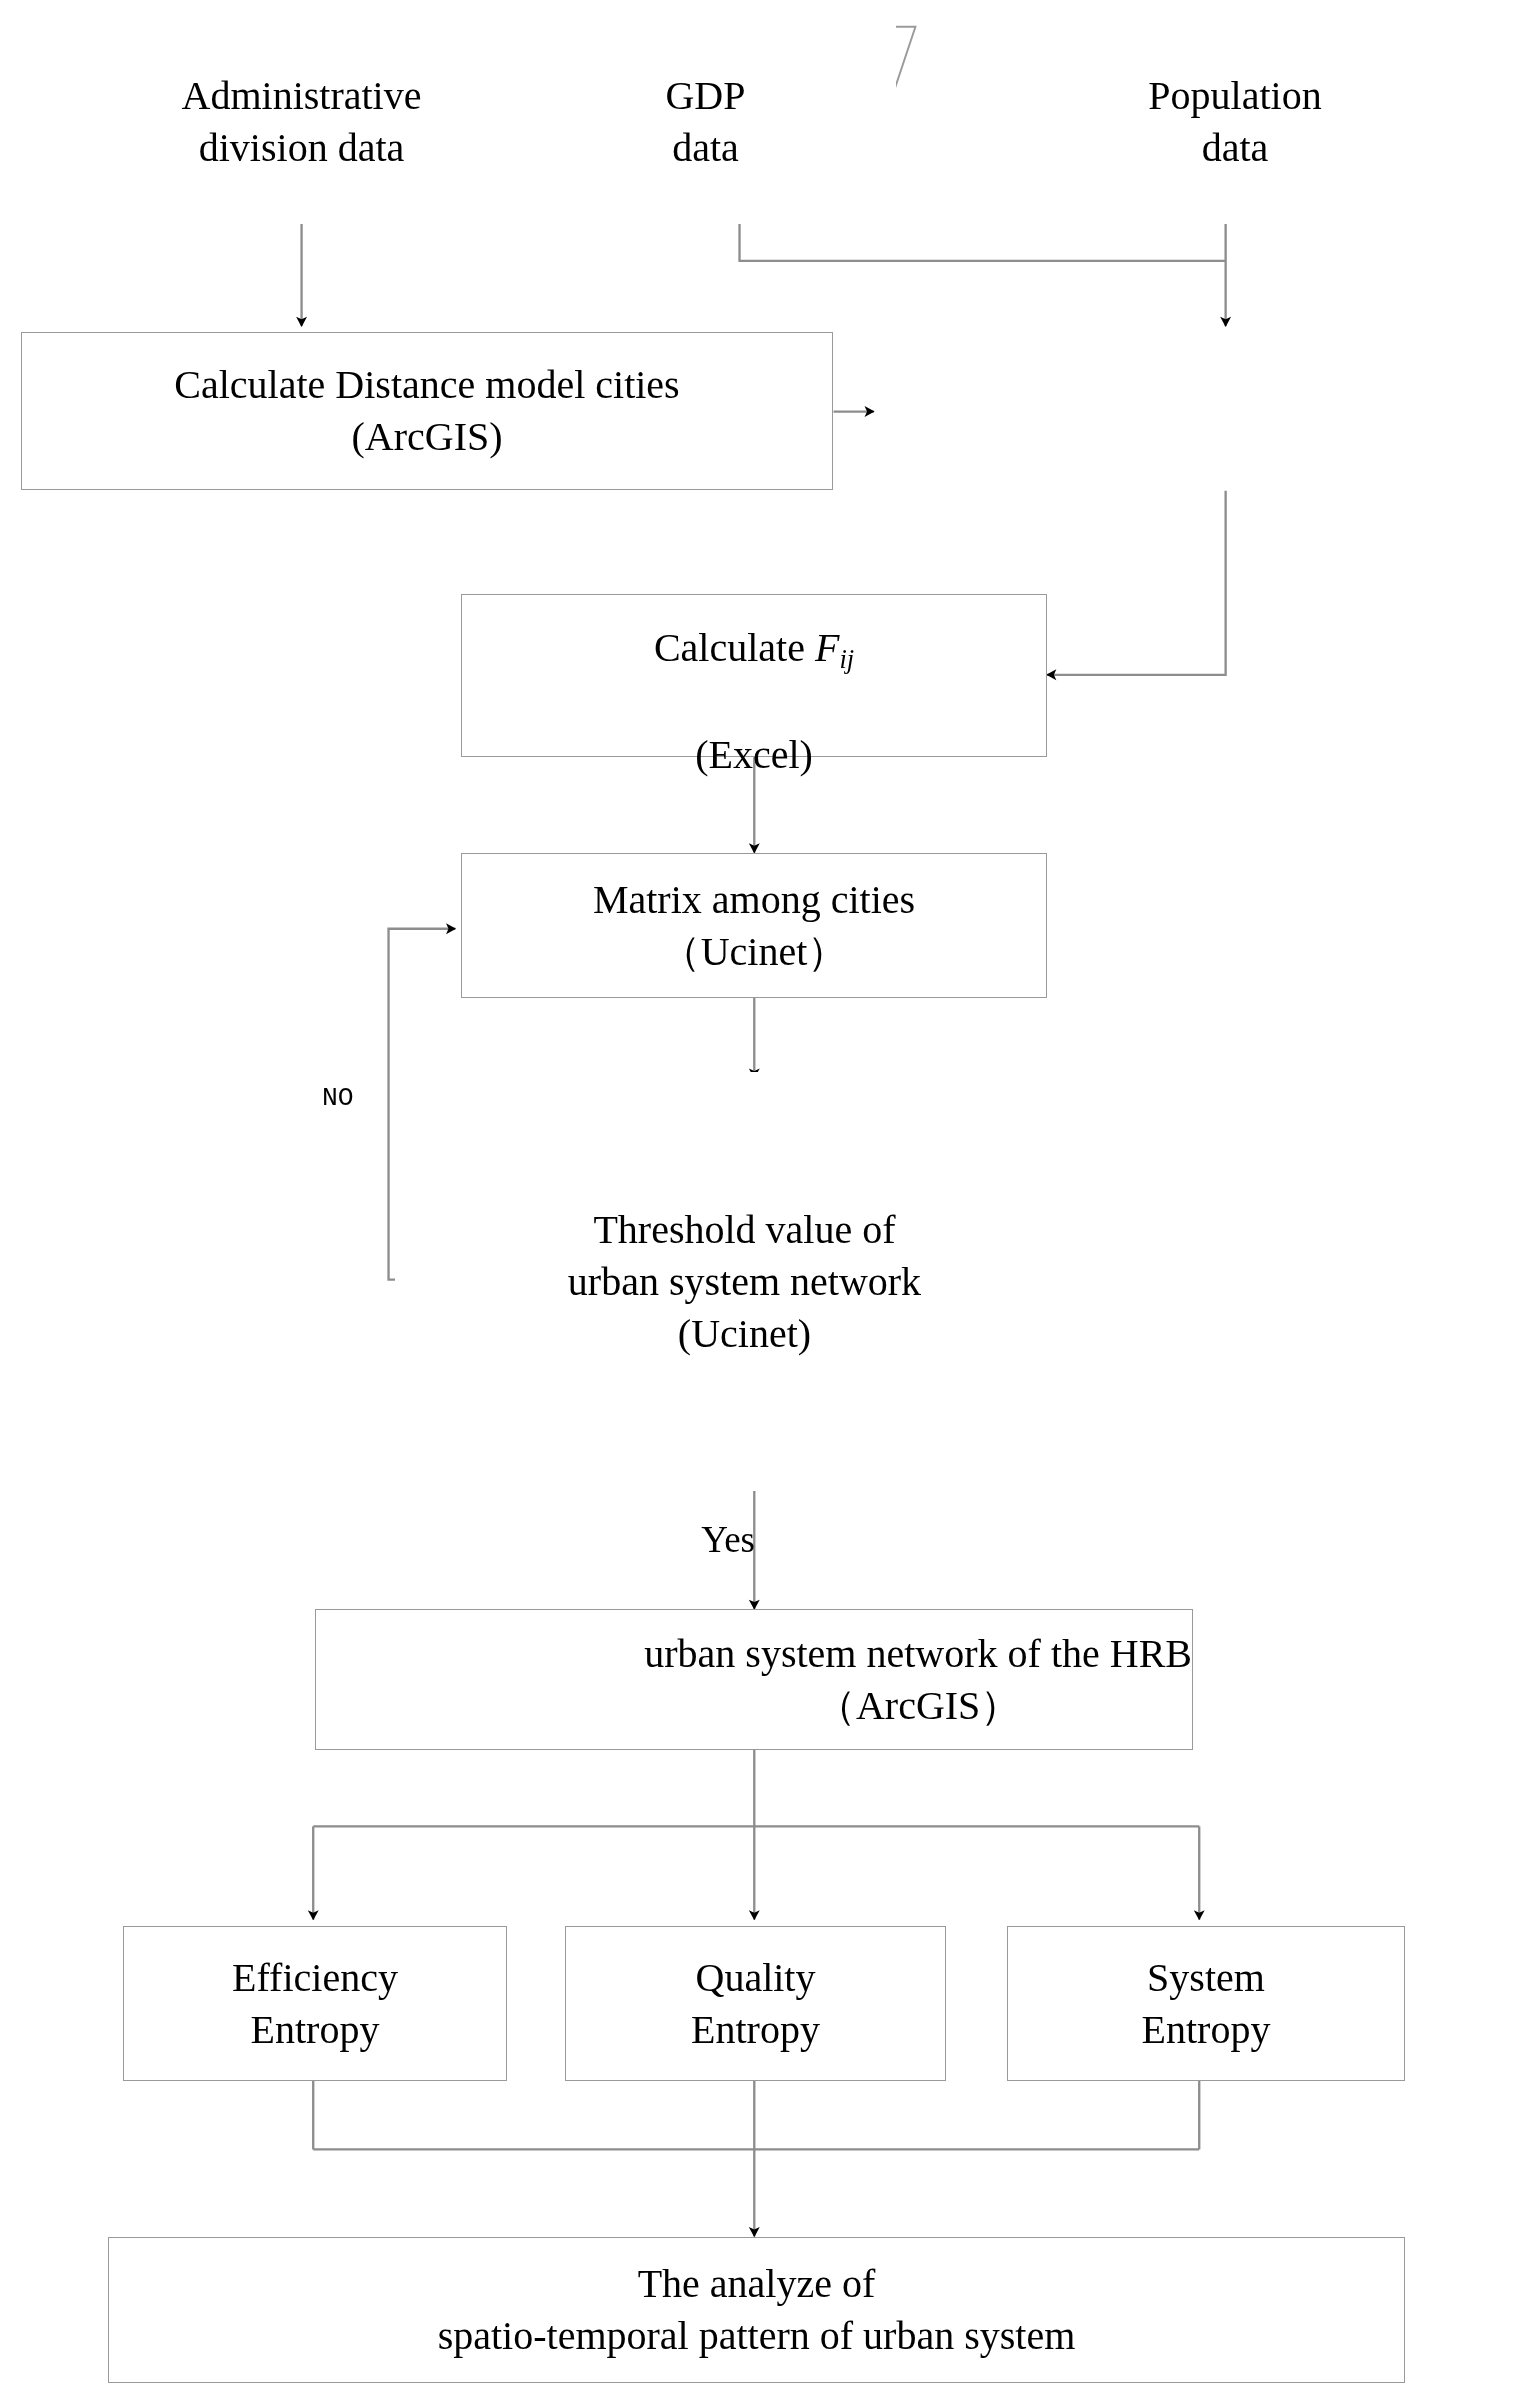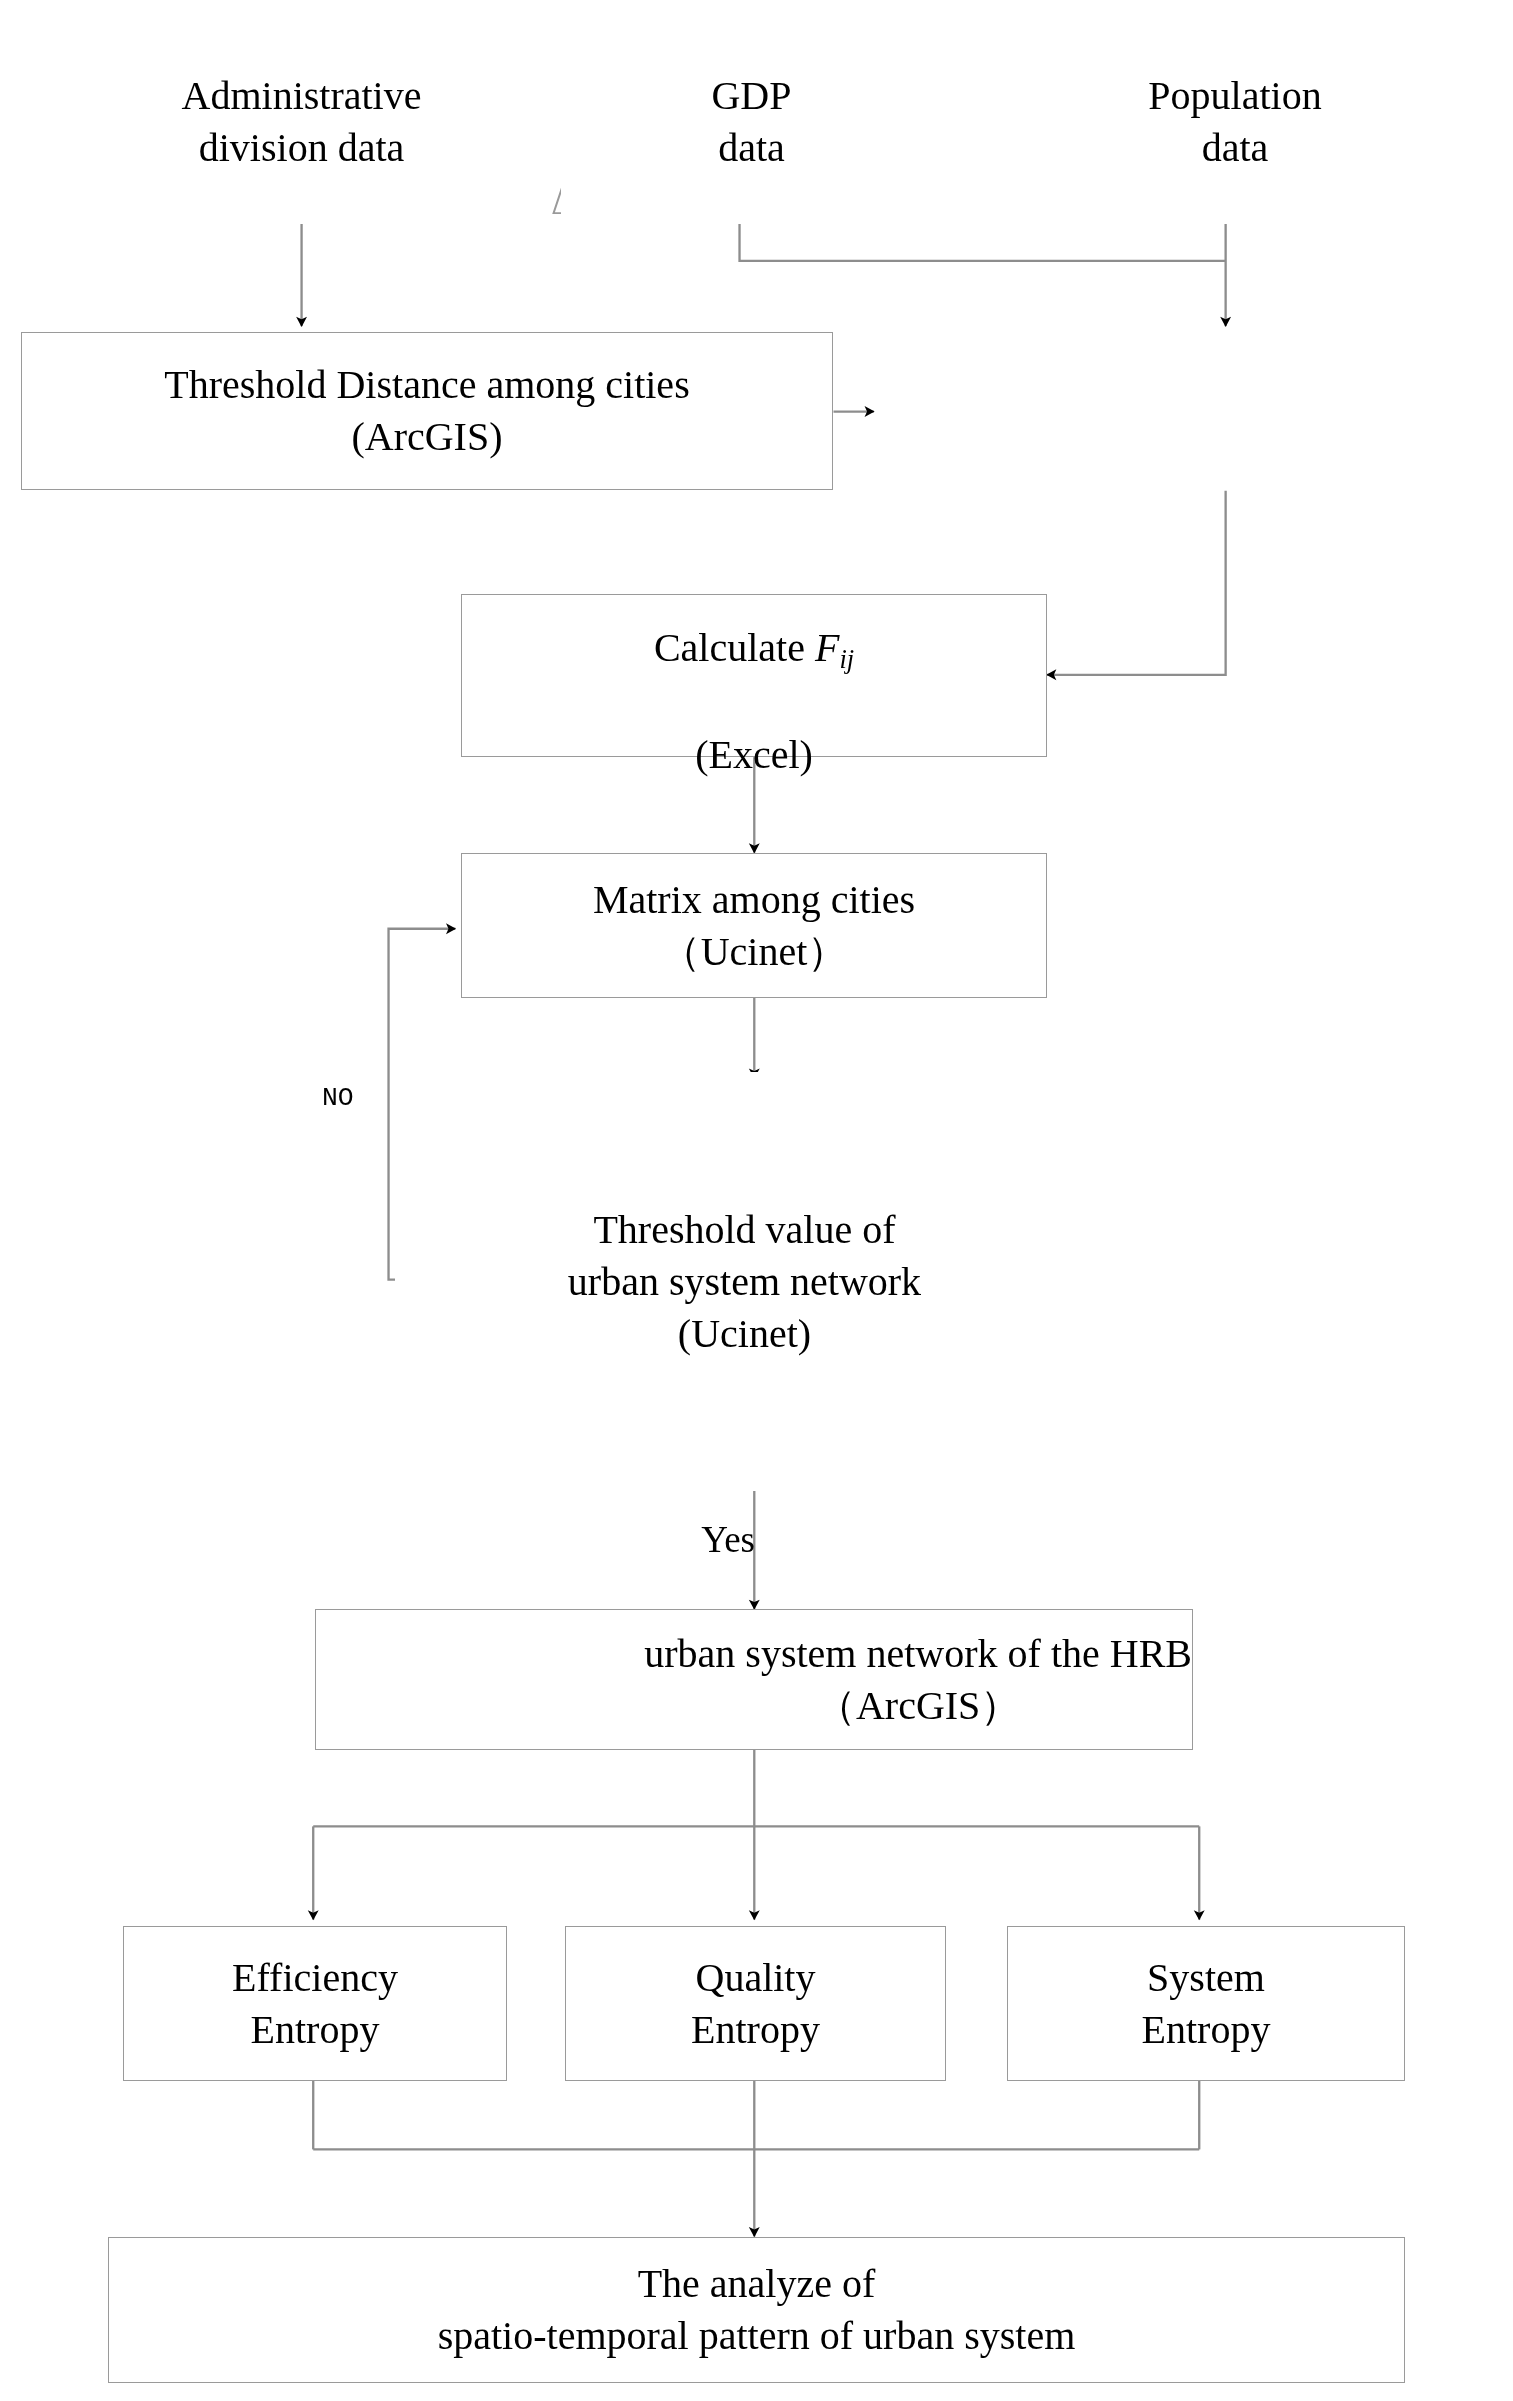--- a/index.html
+++ b/index.html
@@ -86,35 +86,35 @@
     <polygon points="92,10 678,10 598,250 12,250" fill="#fff" stroke="#9a9a9a" stroke-width="2.5"></polygon>
   </svg>
   <div class="node" style="left:29.5px;top:19.4px;width:544px;height:205px;">
     <span class="txt f-serif sz-52">Administrative
 division data</span>
   </div>
 
   <svg style="position:absolute;left:544px;top:19.4px;" width="381" height="205" viewBox="0 0 490 264">
     <polygon points="92,10 478,10 398,250 12,250" fill="#fff" stroke="#9a9a9a" stroke-width="2.5"></polygon>
   </svg>
-  <div class="node" style="left:561px;top:19.4px;width:381px;height:205px;">
+  <div class="node" style="left:515px;top:19.4px;width:381px;height:205px;">
     <span class="txt f-serif sz-52">GDP
 data</span>
   </div>
 
   <svg style="position:absolute;left:963px;top:19.4px;" width="544" height="205" viewBox="0 0 700 264">
     <polygon points="92,10 678,10 598,250 12,250" fill="#fff" stroke="#9a9a9a" stroke-width="2.5"></polygon>
   </svg>
   <div class="node" style="left:963px;top:19.4px;width:544px;height:205px;">
     <span class="txt f-serif sz-52">Population
 data</span>
   </div>
 
   <div class="node boxnode" style="left:21px;top:332px;width:812px;height:158px;">
-    <span class="txt f-serif sz-52">Threshold Distance among cities
+    <span class="txt f-serif sz-52">Calculate Distance model cities
 (ArcGIS)</span>
   </div>
 
 
   <div class="node boxnode" style="left:461px;top:594px;width:586px;height:163px;">
     <span class="txt f-serif sz-52">
       <span><span>Calculate </span><span class="ital">F</span><span class="sub">ij</span></span><br>
       <span>(Excel)</span>
     </span>
   </div>

